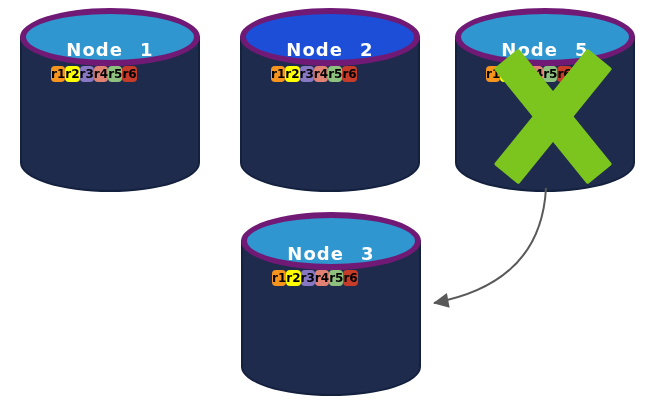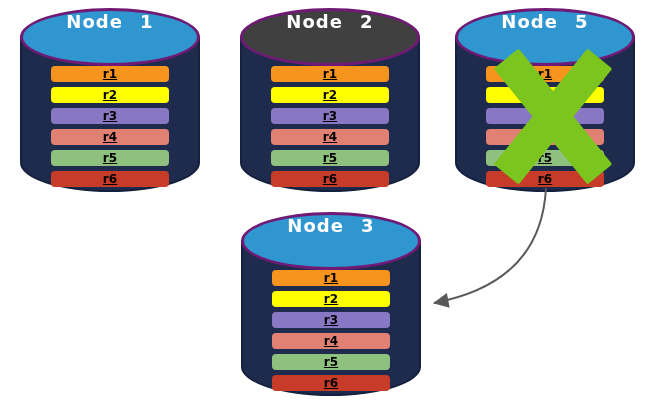--- a/index.html
+++ b/index.html
@@ -31,43 +31,41 @@
     top: 28px; bottom: 0;
     border: 2px solid #13203E;
     box-sizing: border-box;
     border-radius: 0 0 92px 92px / 0 0 30px 30px;
   }
   .cyl-top {
     position: absolute;
     left: 0; right: 0; top: 0;
     height: 58px;
     border-radius: 50%;
-    border: 3px solid #701a75;
+    border: 6px solid #701a75;
     box-sizing: border-box;
     display: flex;
-    align-items: flex-start;
+    align-items: flex-end;
     justify-content: center;
   }
   .node-title {
     color: #ffffff;
     font-size: 18px;
     font-weight: bold;
     letter-spacing: 1px;
     word-spacing: 10px;
     white-space: nowrap;
   }
   .rows {
     position: absolute;
     left: 31px;
     top: 58px;
     width: 118px;
     display: flex;
-    flex-direction: column;
-    gap: 5px;
-    text-decoration: underline;
+    flex-direction: row;
   }
   .row {
     height: 16px;
     border-radius: 4px;
     text-align: center;
     color: #000000;
     font-size: 12px;
     line-height: 16px;
     font-weight: bold;
   }
@@ -114,21 +112,21 @@
       <div class="row" style="background: rgb(255, 255, 0);">r2</div>
       <div class="row" style="background: rgb(136, 120, 195);">r3</div>
       <div class="row" style="background: rgb(224, 129, 115);">r4</div>
       <div class="row" style="background: rgb(143, 193, 126);">r5</div>
       <div class="row" style="background: rgb(198, 60, 40);">r6</div>
     </div>
   </div>
 
   <div class="node pos2">
     <div class="cyl-body" style="background: rgb(31, 43, 77);"></div>
-    <div class="cyl-top" style="background: #404040;">
+    <div class="cyl-top" style="background: #1d4ed8;">
       <span class="node-title">Node 2</span>
     </div>
     <div class="rows">
       <div class="row" style="background: rgb(247, 148, 30);">r1</div>
       <div class="row" style="background: rgb(255, 255, 0);">r2</div>
       <div class="row" style="background: rgb(136, 120, 195);">r3</div>
       <div class="row" style="background: rgb(224, 129, 115);">r4</div>
       <div class="row" style="background: rgb(143, 193, 126);">r5</div>
       <div class="row" style="background: rgb(198, 60, 40);">r6</div>
     </div>

